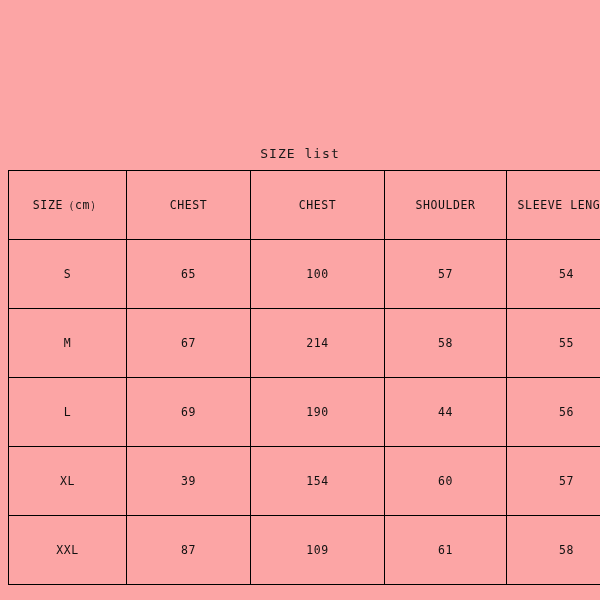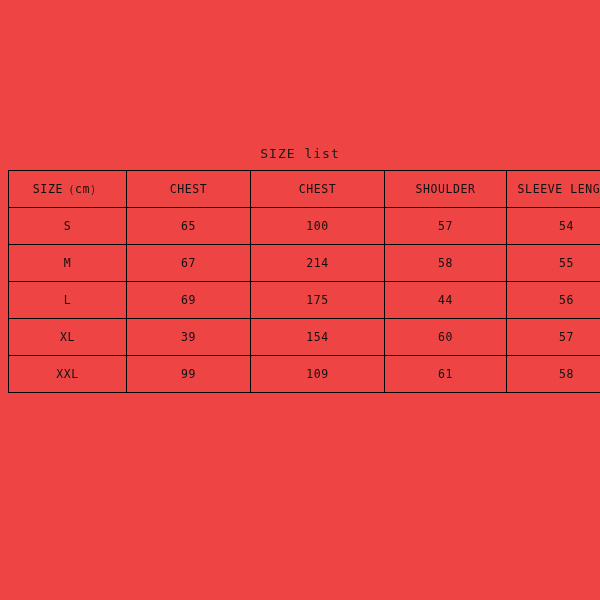--- a/index.html
+++ b/index.html
@@ -10,21 +10,21 @@
     width: 600px;
     height: 600px;
     background: #ffffff;
     font-family: "DejaVu Sans Mono", monospace;
     overflow: hidden;
   }
   .page {
     position: relative;
     width: 600px;
     height: 600px;
-    background: #ef4444;
+    background: #fca5a5;
     box-sizing: border-box;
   }
   .table-wrap {
     position: absolute;
     left: 8px;
     top: 146px;
     width: 584px;
   }
   .size-title {
     text-align: center;
@@ -43,21 +43,21 @@
   table.size-table th {
     border: 1px solid #000000;
     height: 36px;
     text-align: center;
     vertical-align: middle;
     font-weight: normal;
     font-size: 11.5px;
     color: #111111;
     letter-spacing: 0.6px;
     font-family: "DejaVu Sans Mono", monospace;
-    padding: 0 2px;
+    padding: 16px 2px;
   }
   table.size-table thead th {
     font-size: 11.5px;
   }
   col.c0 { width: 118px; }
   col.c1 { width: 124px; }
   col.c2 { width: 134px; }
   col.c3 { width: 122px; }
   col.c4 { width: 120px; }
 </style>
@@ -95,34 +95,34 @@
         <tr>
           <td>M</td>
           <td>67</td>
           <td>214</td>
           <td>58</td>
           <td>55</td>
         </tr>
         <tr>
           <td>L</td>
           <td>69</td>
-          <td>175</td>
+          <td>190</td>
           <td>44</td>
           <td>56</td>
         </tr>
         <tr>
           <td>XL</td>
           <td>39</td>
           <td>154</td>
           <td>60</td>
           <td>57</td>
         </tr>
         <tr>
           <td>XXL</td>
-          <td>99</td>
+          <td>87</td>
           <td>109</td>
           <td>61</td>
           <td>58</td>
         </tr>
       </tbody>
     </table>
   </div>
 </div>
 
 </body></html>

